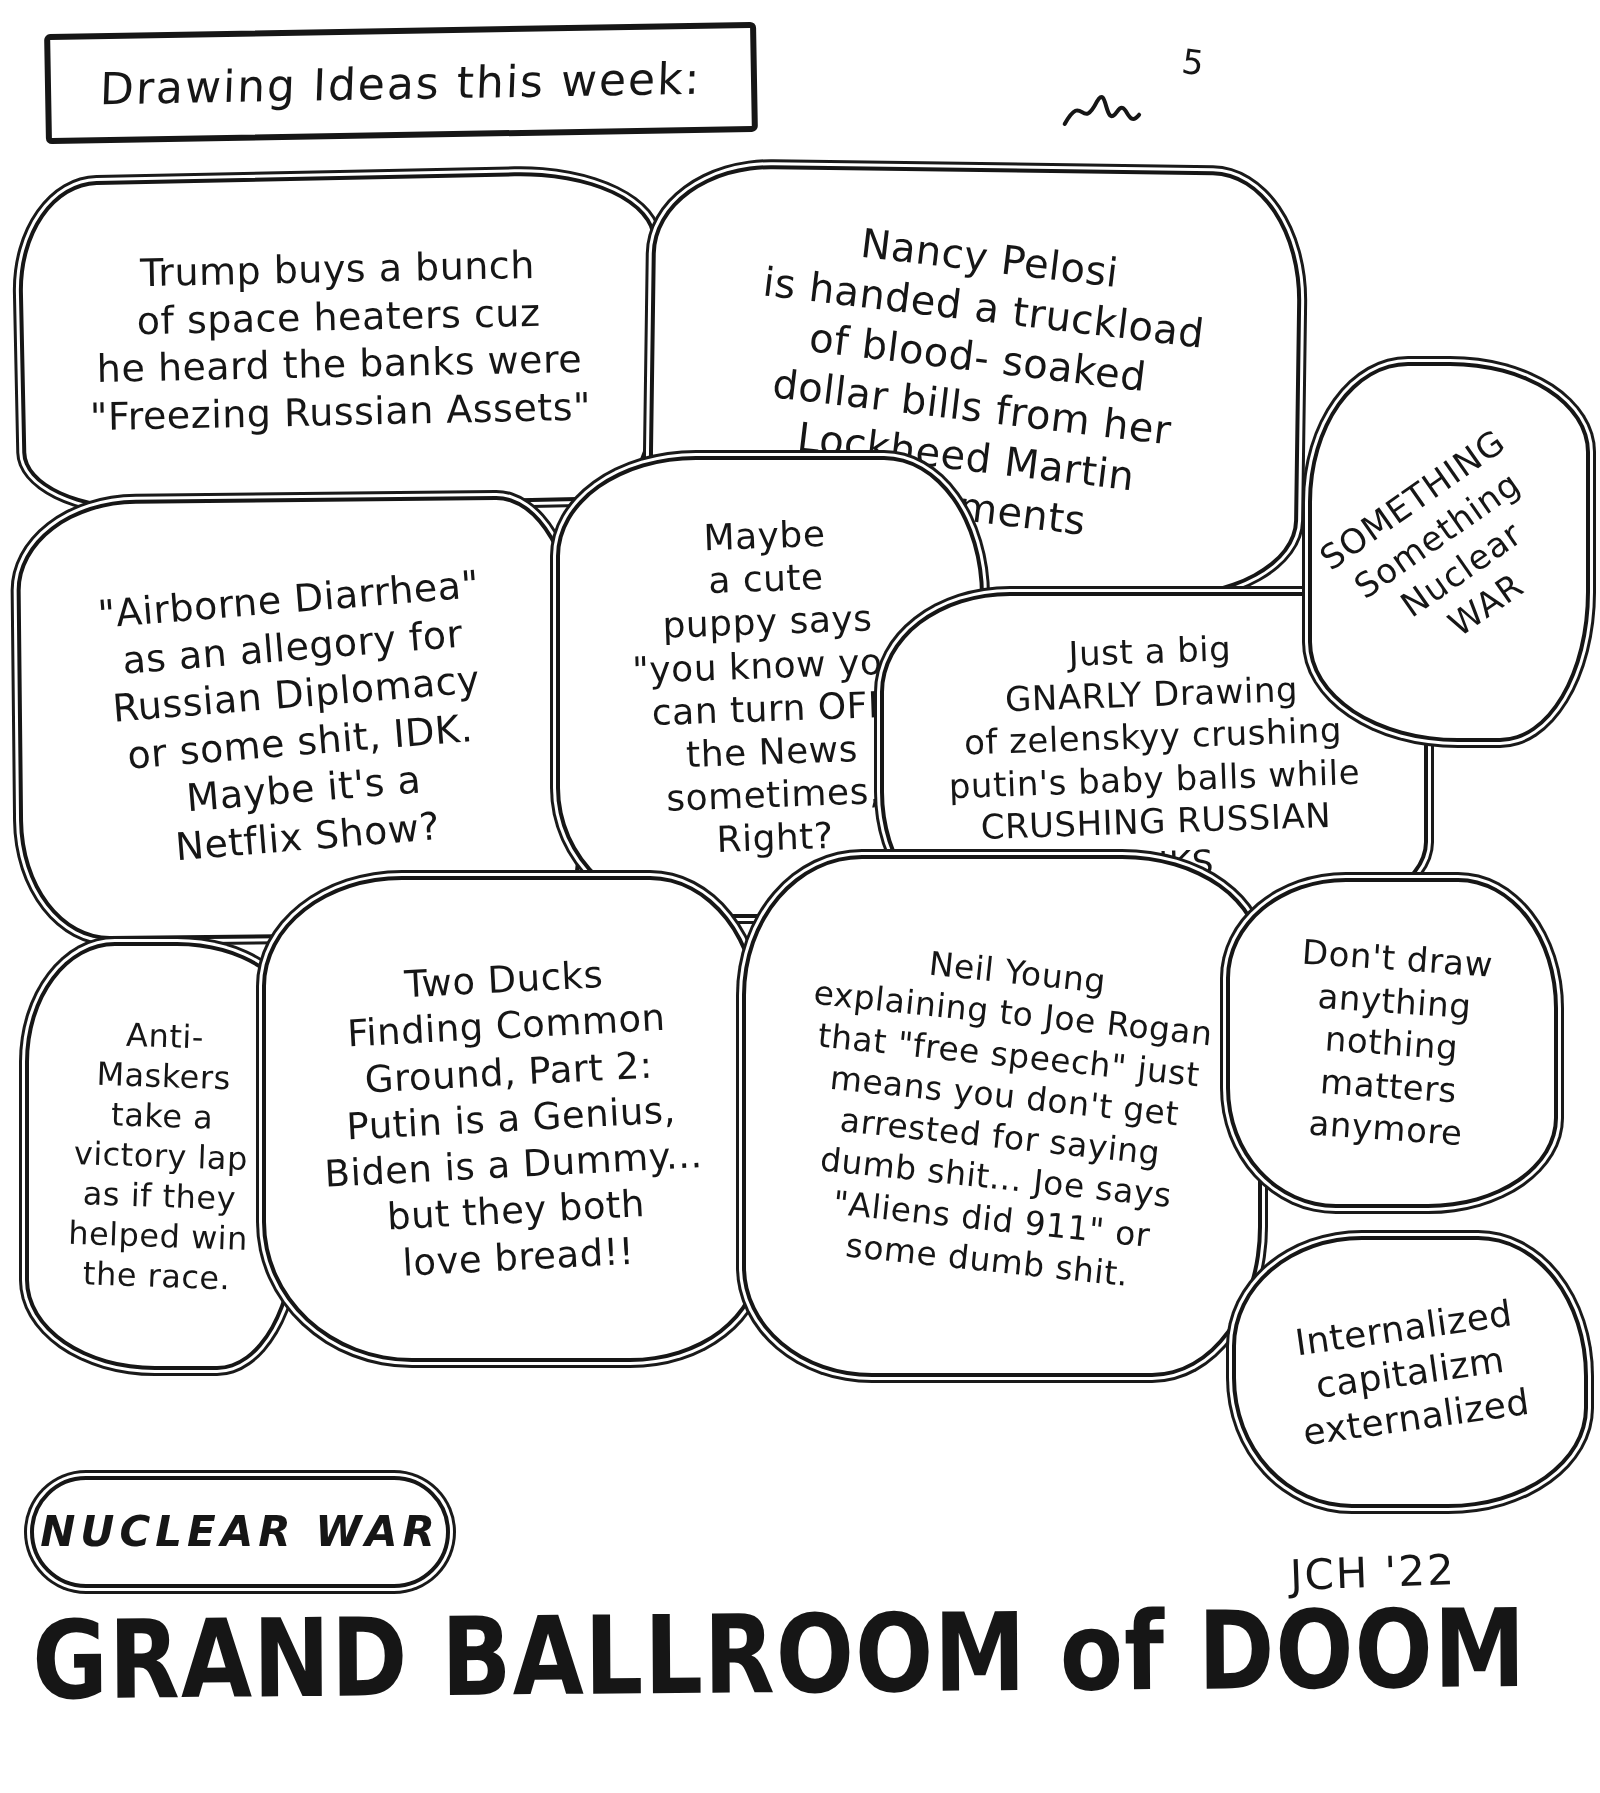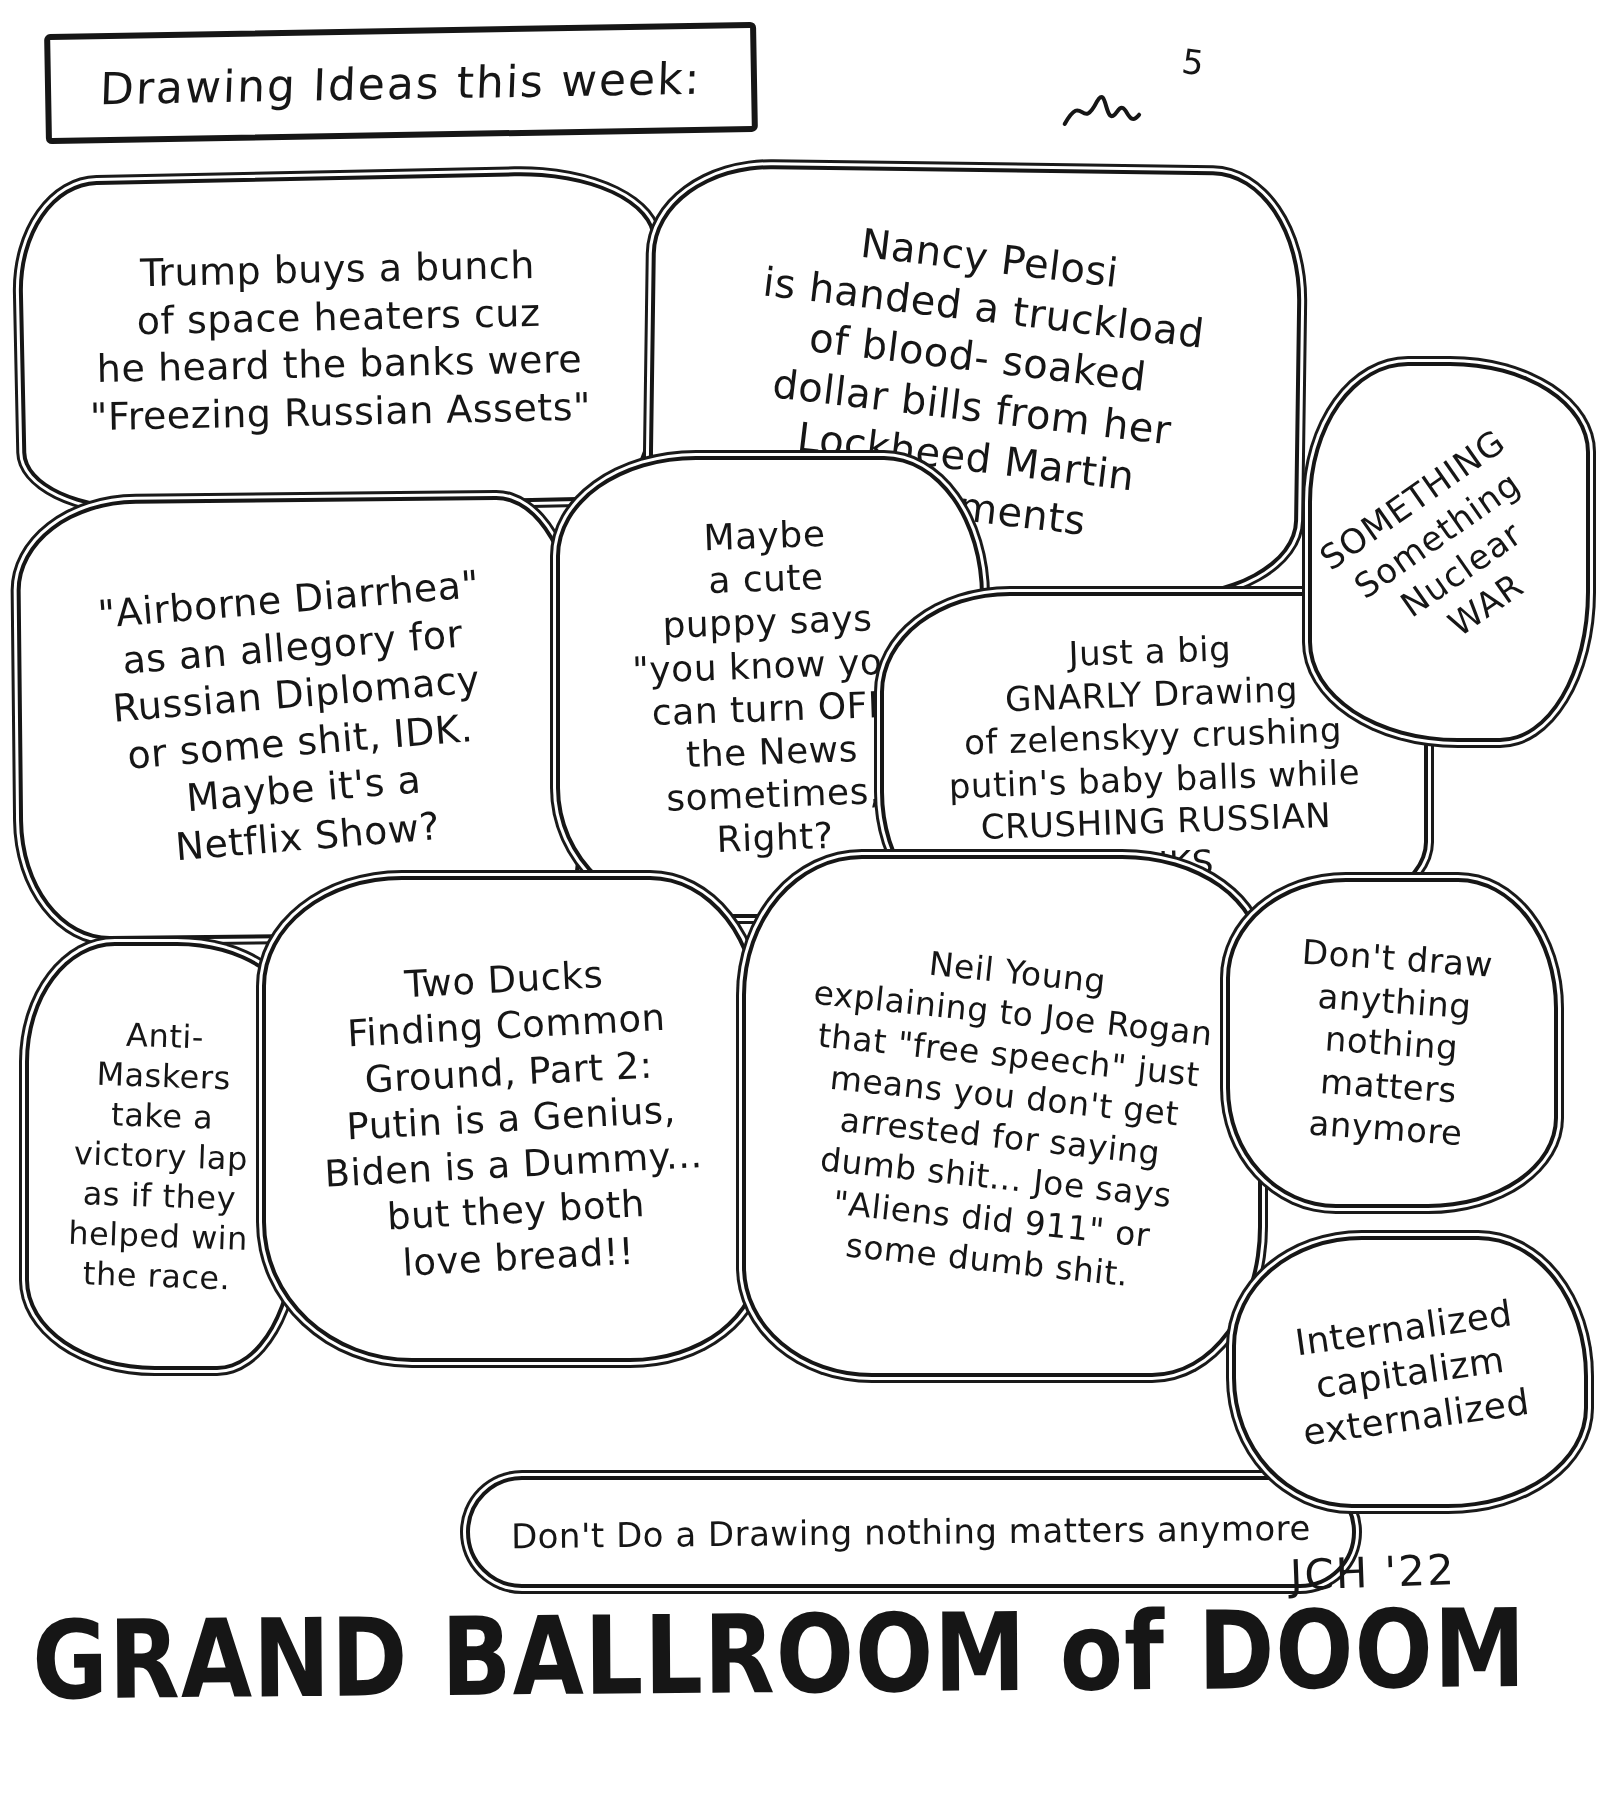--- a/index.html
+++ b/index.html
@@ -181,24 +181,24 @@
   </div>
 
   <div class="blob b10">
     <span class="blob-text">Don't draw
 anything
 nothing
 matters
 anymore</span>
   </div>
 
-
-  <div class="blob b13">
-    <span class="blob-text">Don't Do a Drawing nothing matters anymore</span>
-  </div>
+  <div class="blob b12">
+    <span class="blob-text">NUCLEAR WAR</span>
+  </div>
+
 
   <div class="blob b11">
     <span class="blob-text">Internalized
 capitalizm
 externalized</span>
   </div>
 
   <div class="footer-title">GRAND BALLROOM of DOOM</div>
   <div class="signature">JCH '22</div>
 

